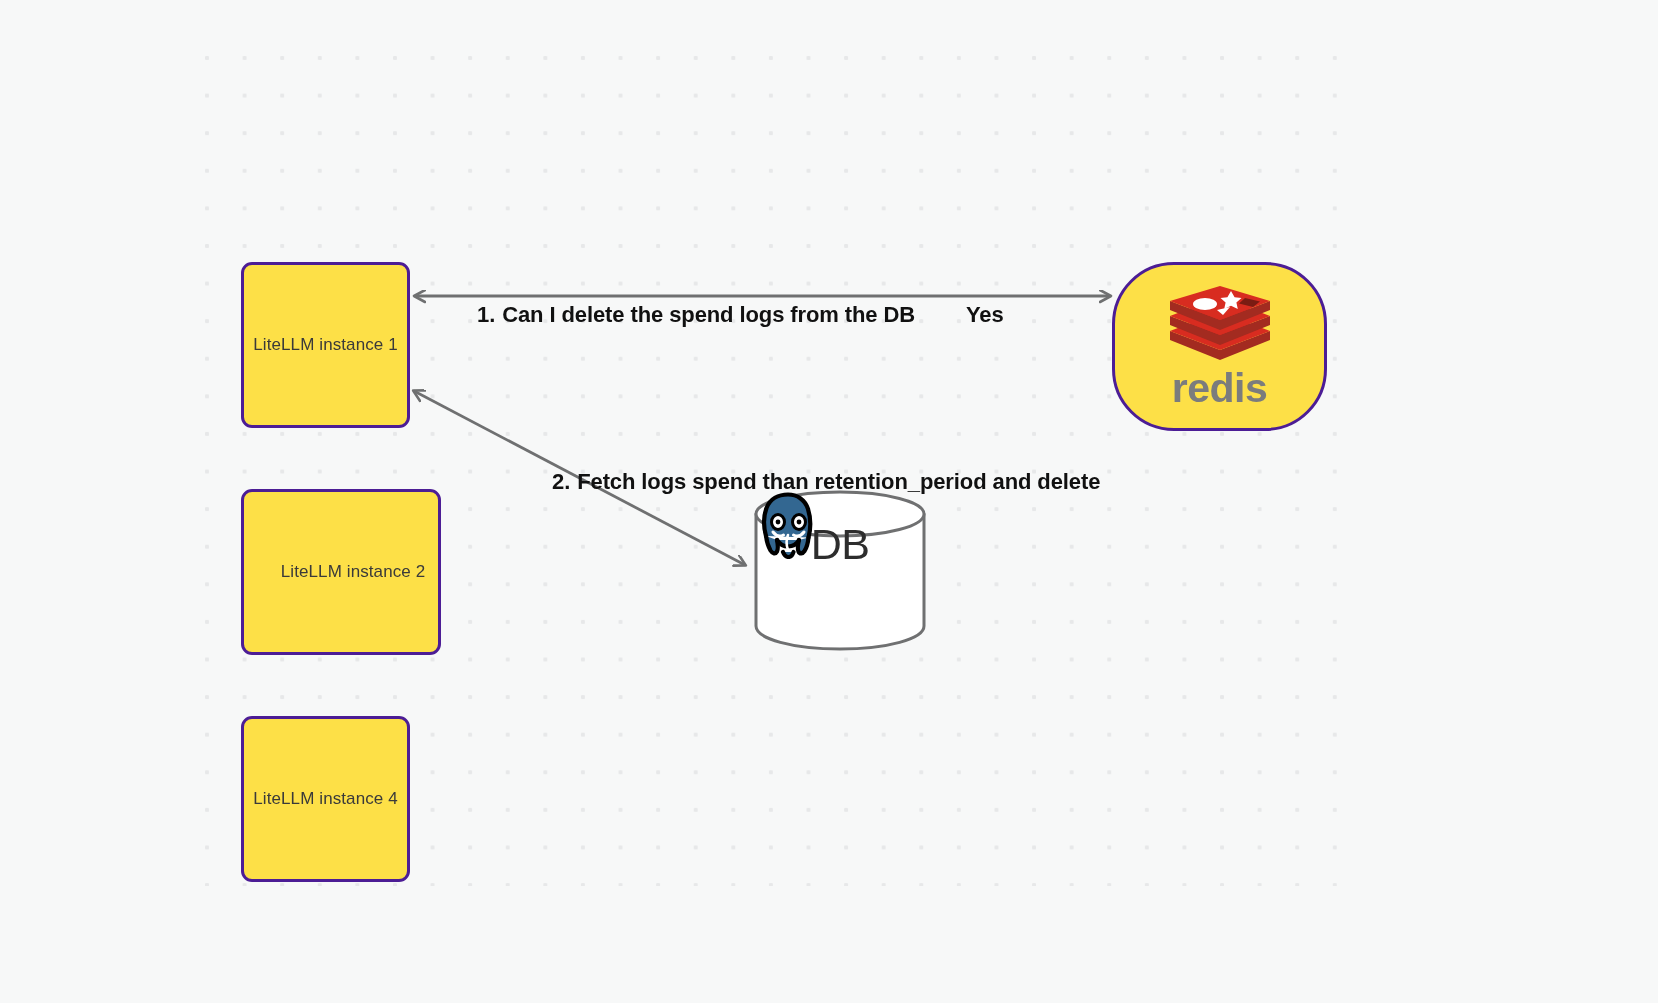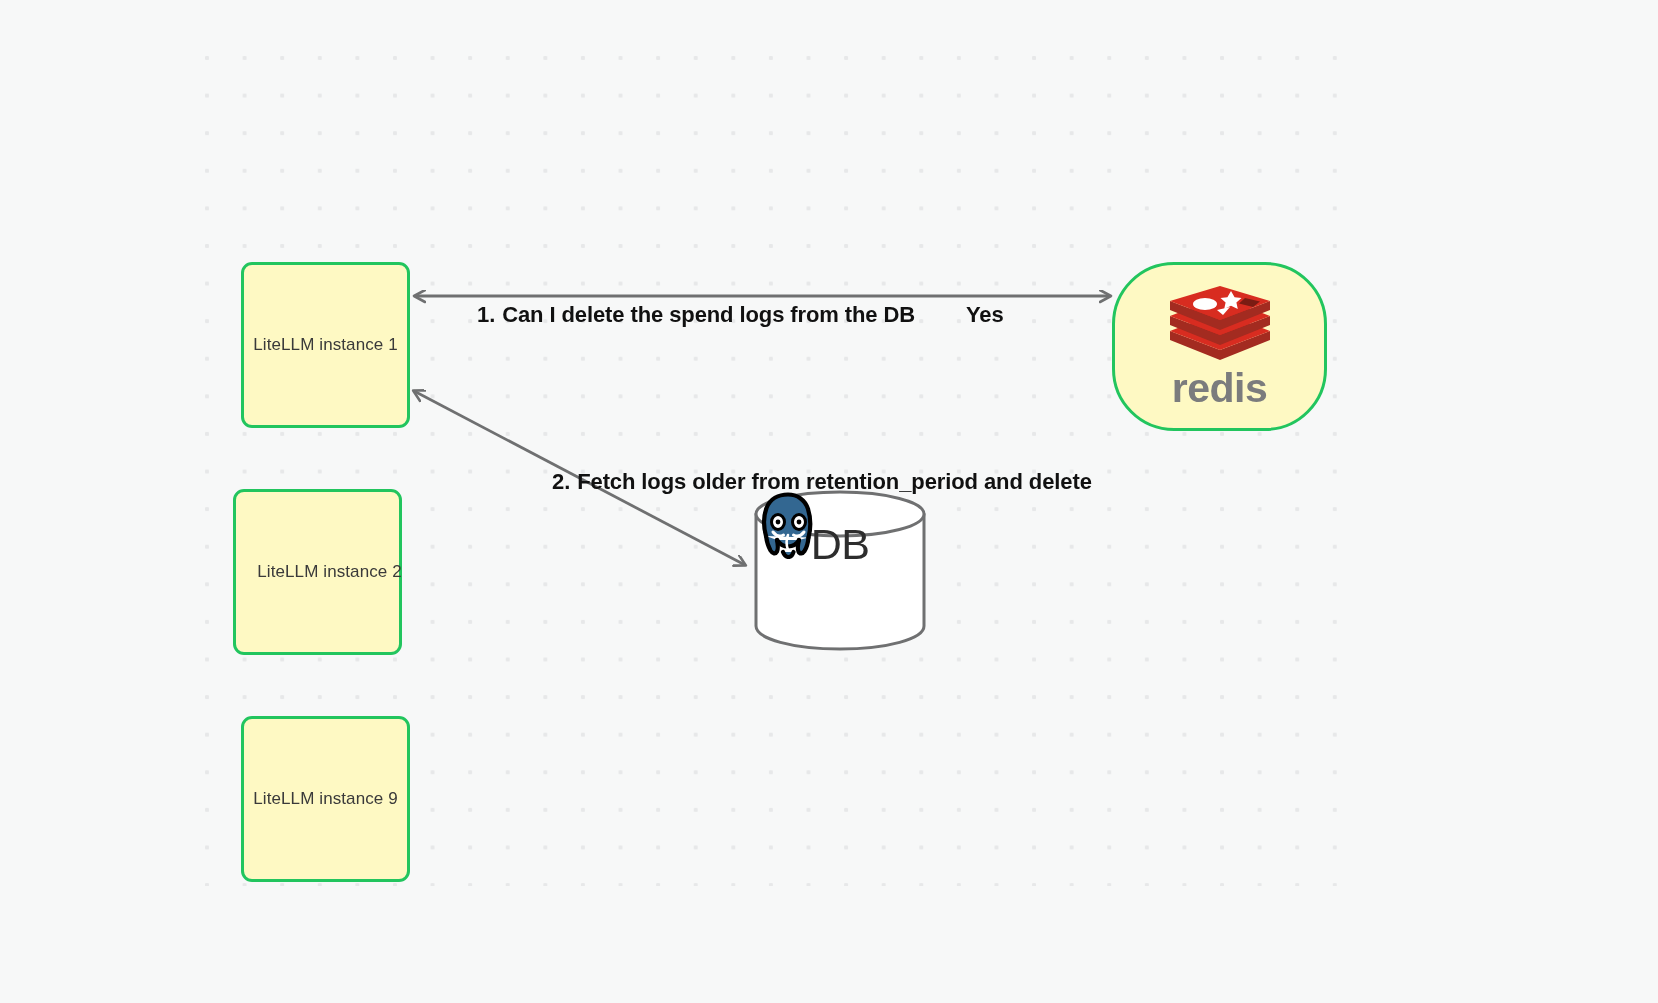--- a/index.html
+++ b/index.html
@@ -38,38 +38,38 @@
     left: 0;
     top: 0;
     width: 1658px;
     height: 1003px;
     overflow: visible;
   }
   
   .node {
     position: absolute;
     box-sizing: border-box;
-    background: #fef9c3;
-    border: 3px solid #22c55e;
+    background: #fde047;
+    border: 3px solid #4c1d95;
     display: flex;
     align-items: center;
     justify-content: center;
   }
   .instance-box {
     border-radius: 11px;
   }
   .instance-label {
     font-size: 17px;
     color: #3a3a3a;
     font-family: "Liberation Sans", sans-serif;
     letter-spacing: 0.1px;
     white-space: nowrap;
   }
   #node-litellm-1 { left: 241px; top: 262px; width: 169px; height: 166px; }
-  #node-litellm-2 { left: 233px; top: 489px; width: 169px; height: 166px; padding-left: 24px; }
+  #node-litellm-2 { left: 241px; top: 489px; width: 200px; height: 166px; padding-left: 24px; }
   #node-litellm-3 { left: 241px; top: 716px; width: 169px; height: 166px; }
 
   #node-redis {
     left: 1112px;
     top: 262px;
     width: 215px;
     height: 169px;
     border-radius: 62px;
     flex-direction: column;
     gap: 0px;
@@ -159,33 +159,33 @@
     <line x1="414" y1="391" x2="745" y2="565" stroke="#6f7071" stroke-width="2.8" marker-start="url(#arrow-left)" marker-end="url(#arrow-right)"></line>
   </svg>
 
   <div class="edge-label" id="edge-label-1">
     <span class="lbl-num">1.</span><span>Can I delete the spend logs from the DB</span>
   </div>
 
   <div class="edge-label" id="edge-label-1b">Yes</div>
 
   <div class="edge-label" id="edge-label-2">
-    <span class="lbl-num">2.</span><span>Fetch logs older from retention_period and delete</span>
+    <span class="lbl-num">2.</span><span>Fetch logs spend than retention_period and delete</span>
   </div>
 
   <div class="node instance-box" id="node-litellm-1">
     <span class="instance-label">LiteLLM instance 1</span>
   </div>
 
   <div class="node instance-box" id="node-litellm-2">
     <span class="instance-label">LiteLLM instance 2</span>
   </div>
 
   <div class="node instance-box" id="node-litellm-3">
-    <span class="instance-label">LiteLLM instance 9</span>
+    <span class="instance-label">LiteLLM instance 4</span>
   </div>
 
   <div class="node" id="node-redis">
     <div class="redis-logo-wrap">
       <span>
         <svg width="104" height="74" viewBox="0 0 104 74" xmlns="http://www.w3.org/2000/svg">
 
           <path d="M52 74 L2 54 L2 45 L52 64 L102 45 L102 54 Z" fill="#a32b20"></path>
           <path d="M52 64 L2 45 L52 26 L102 45 Z" fill="#d82c20"></path>
 

